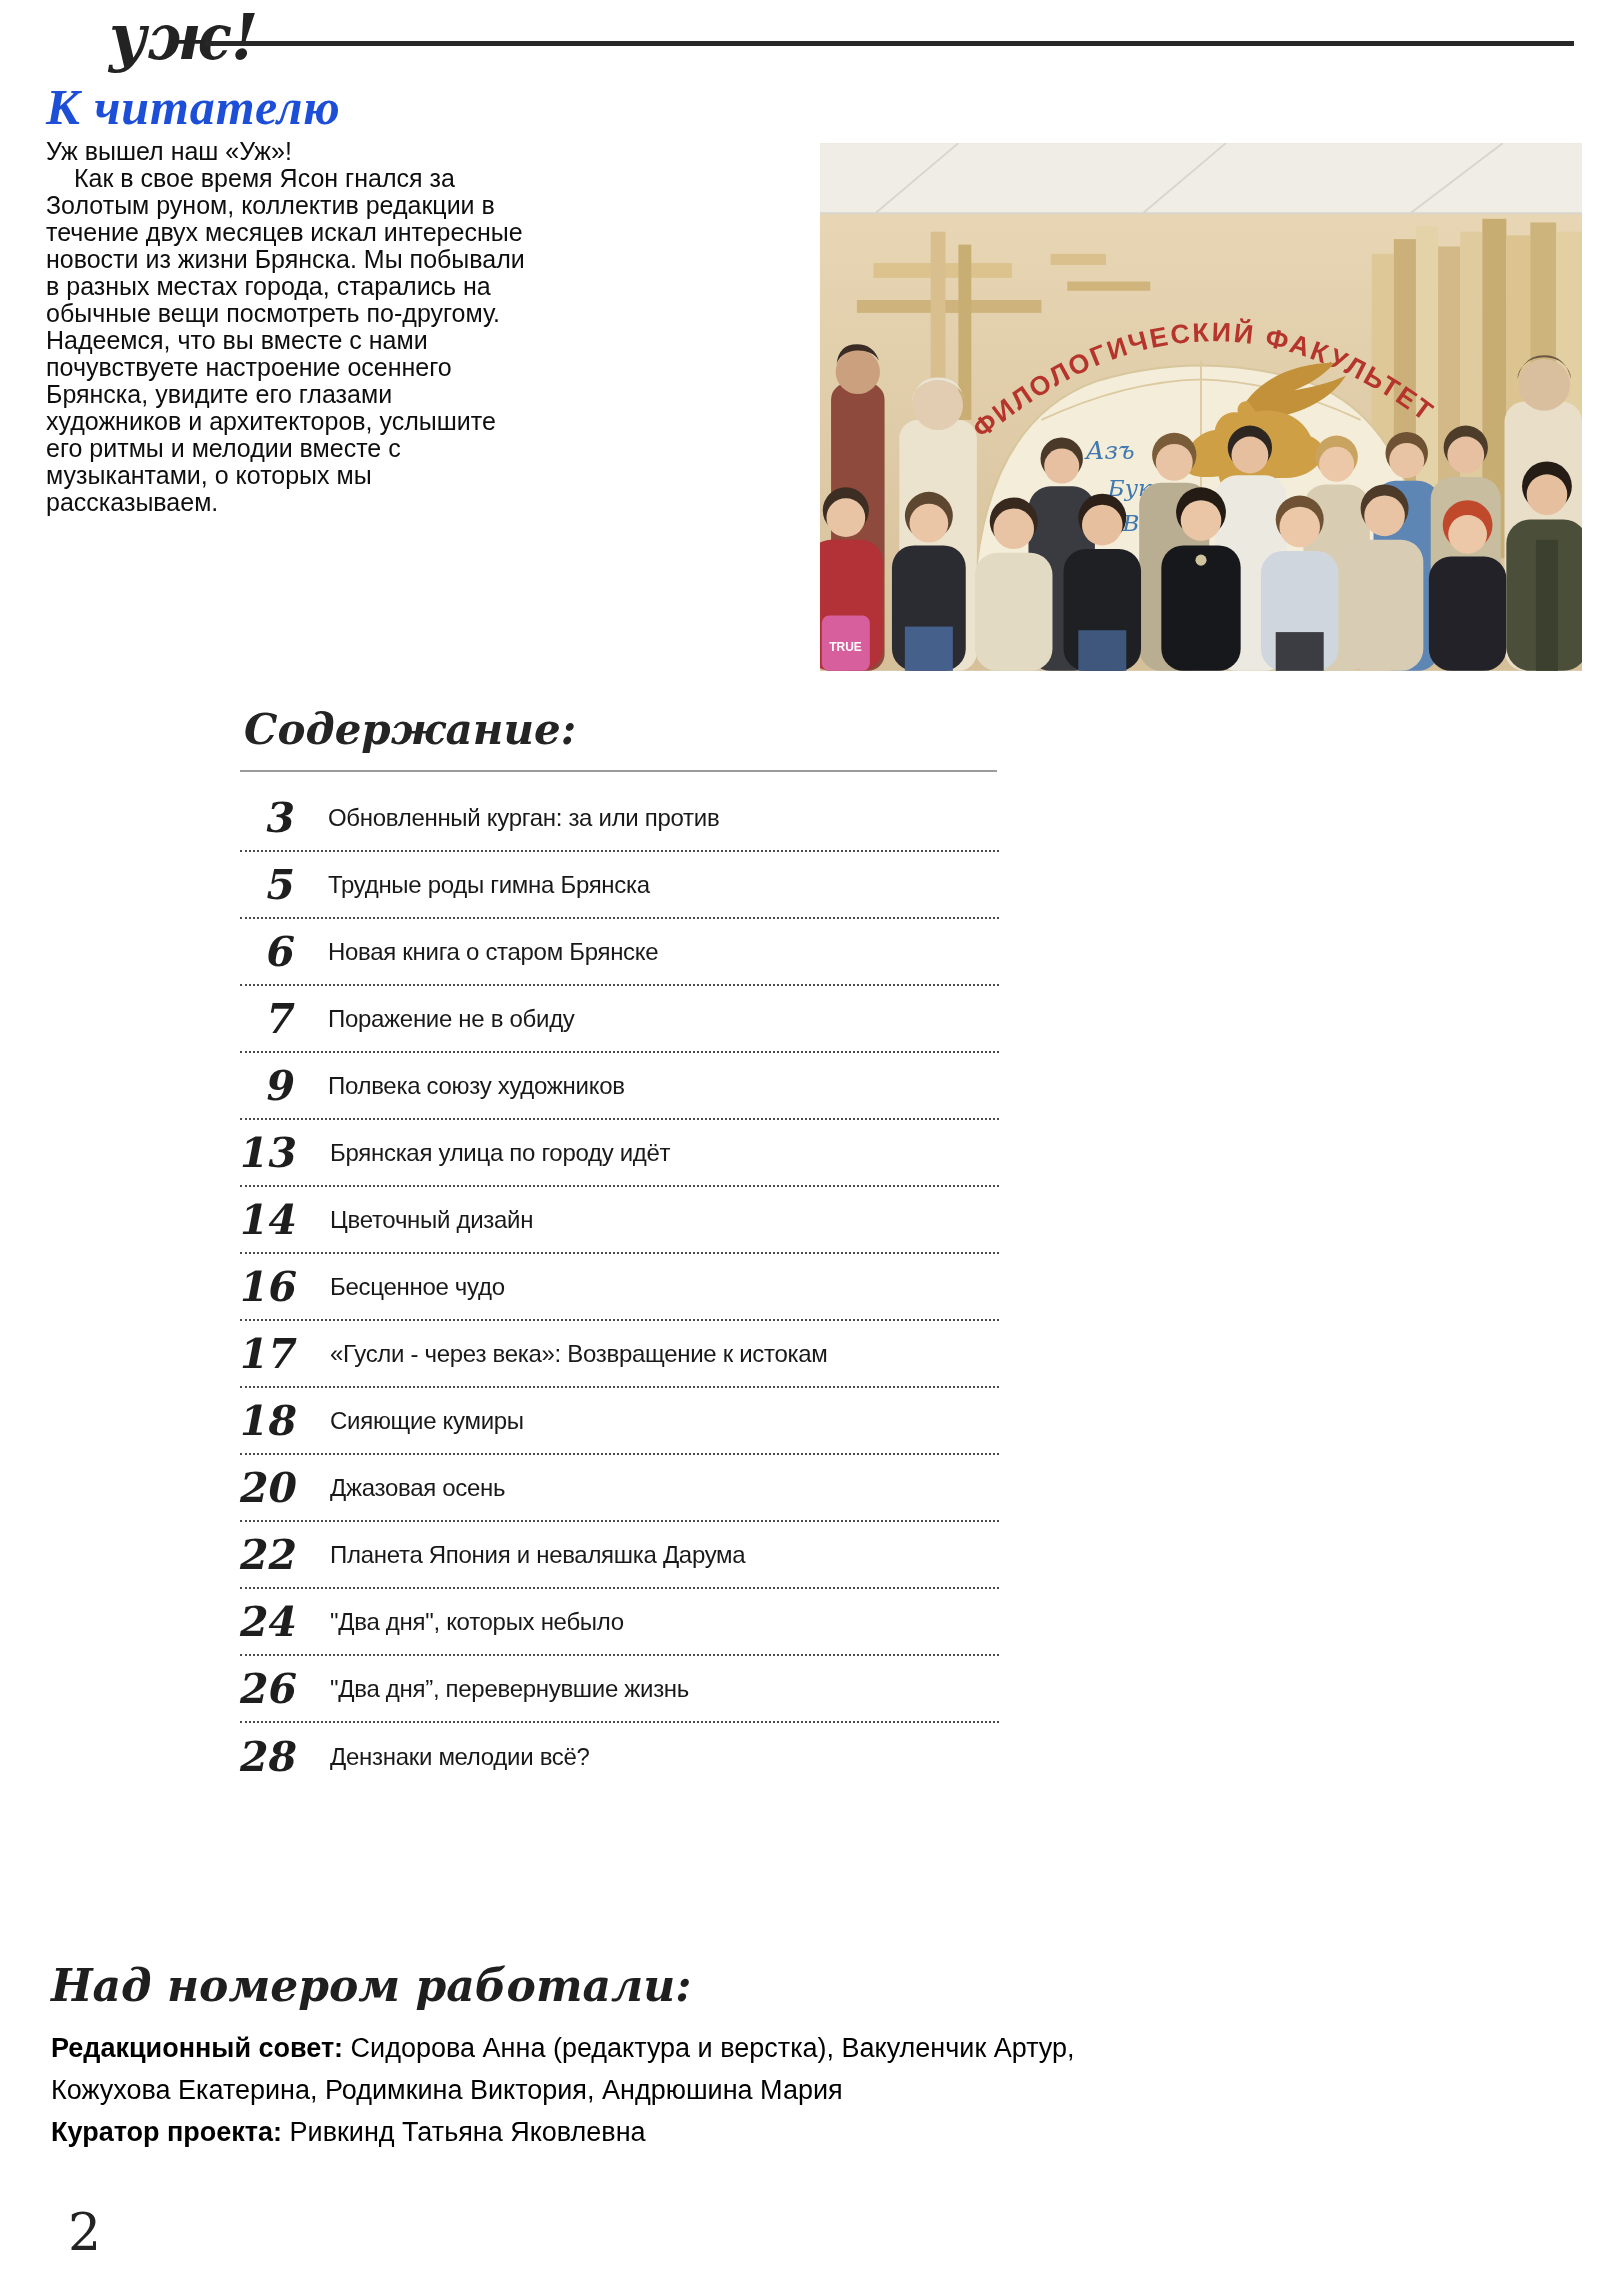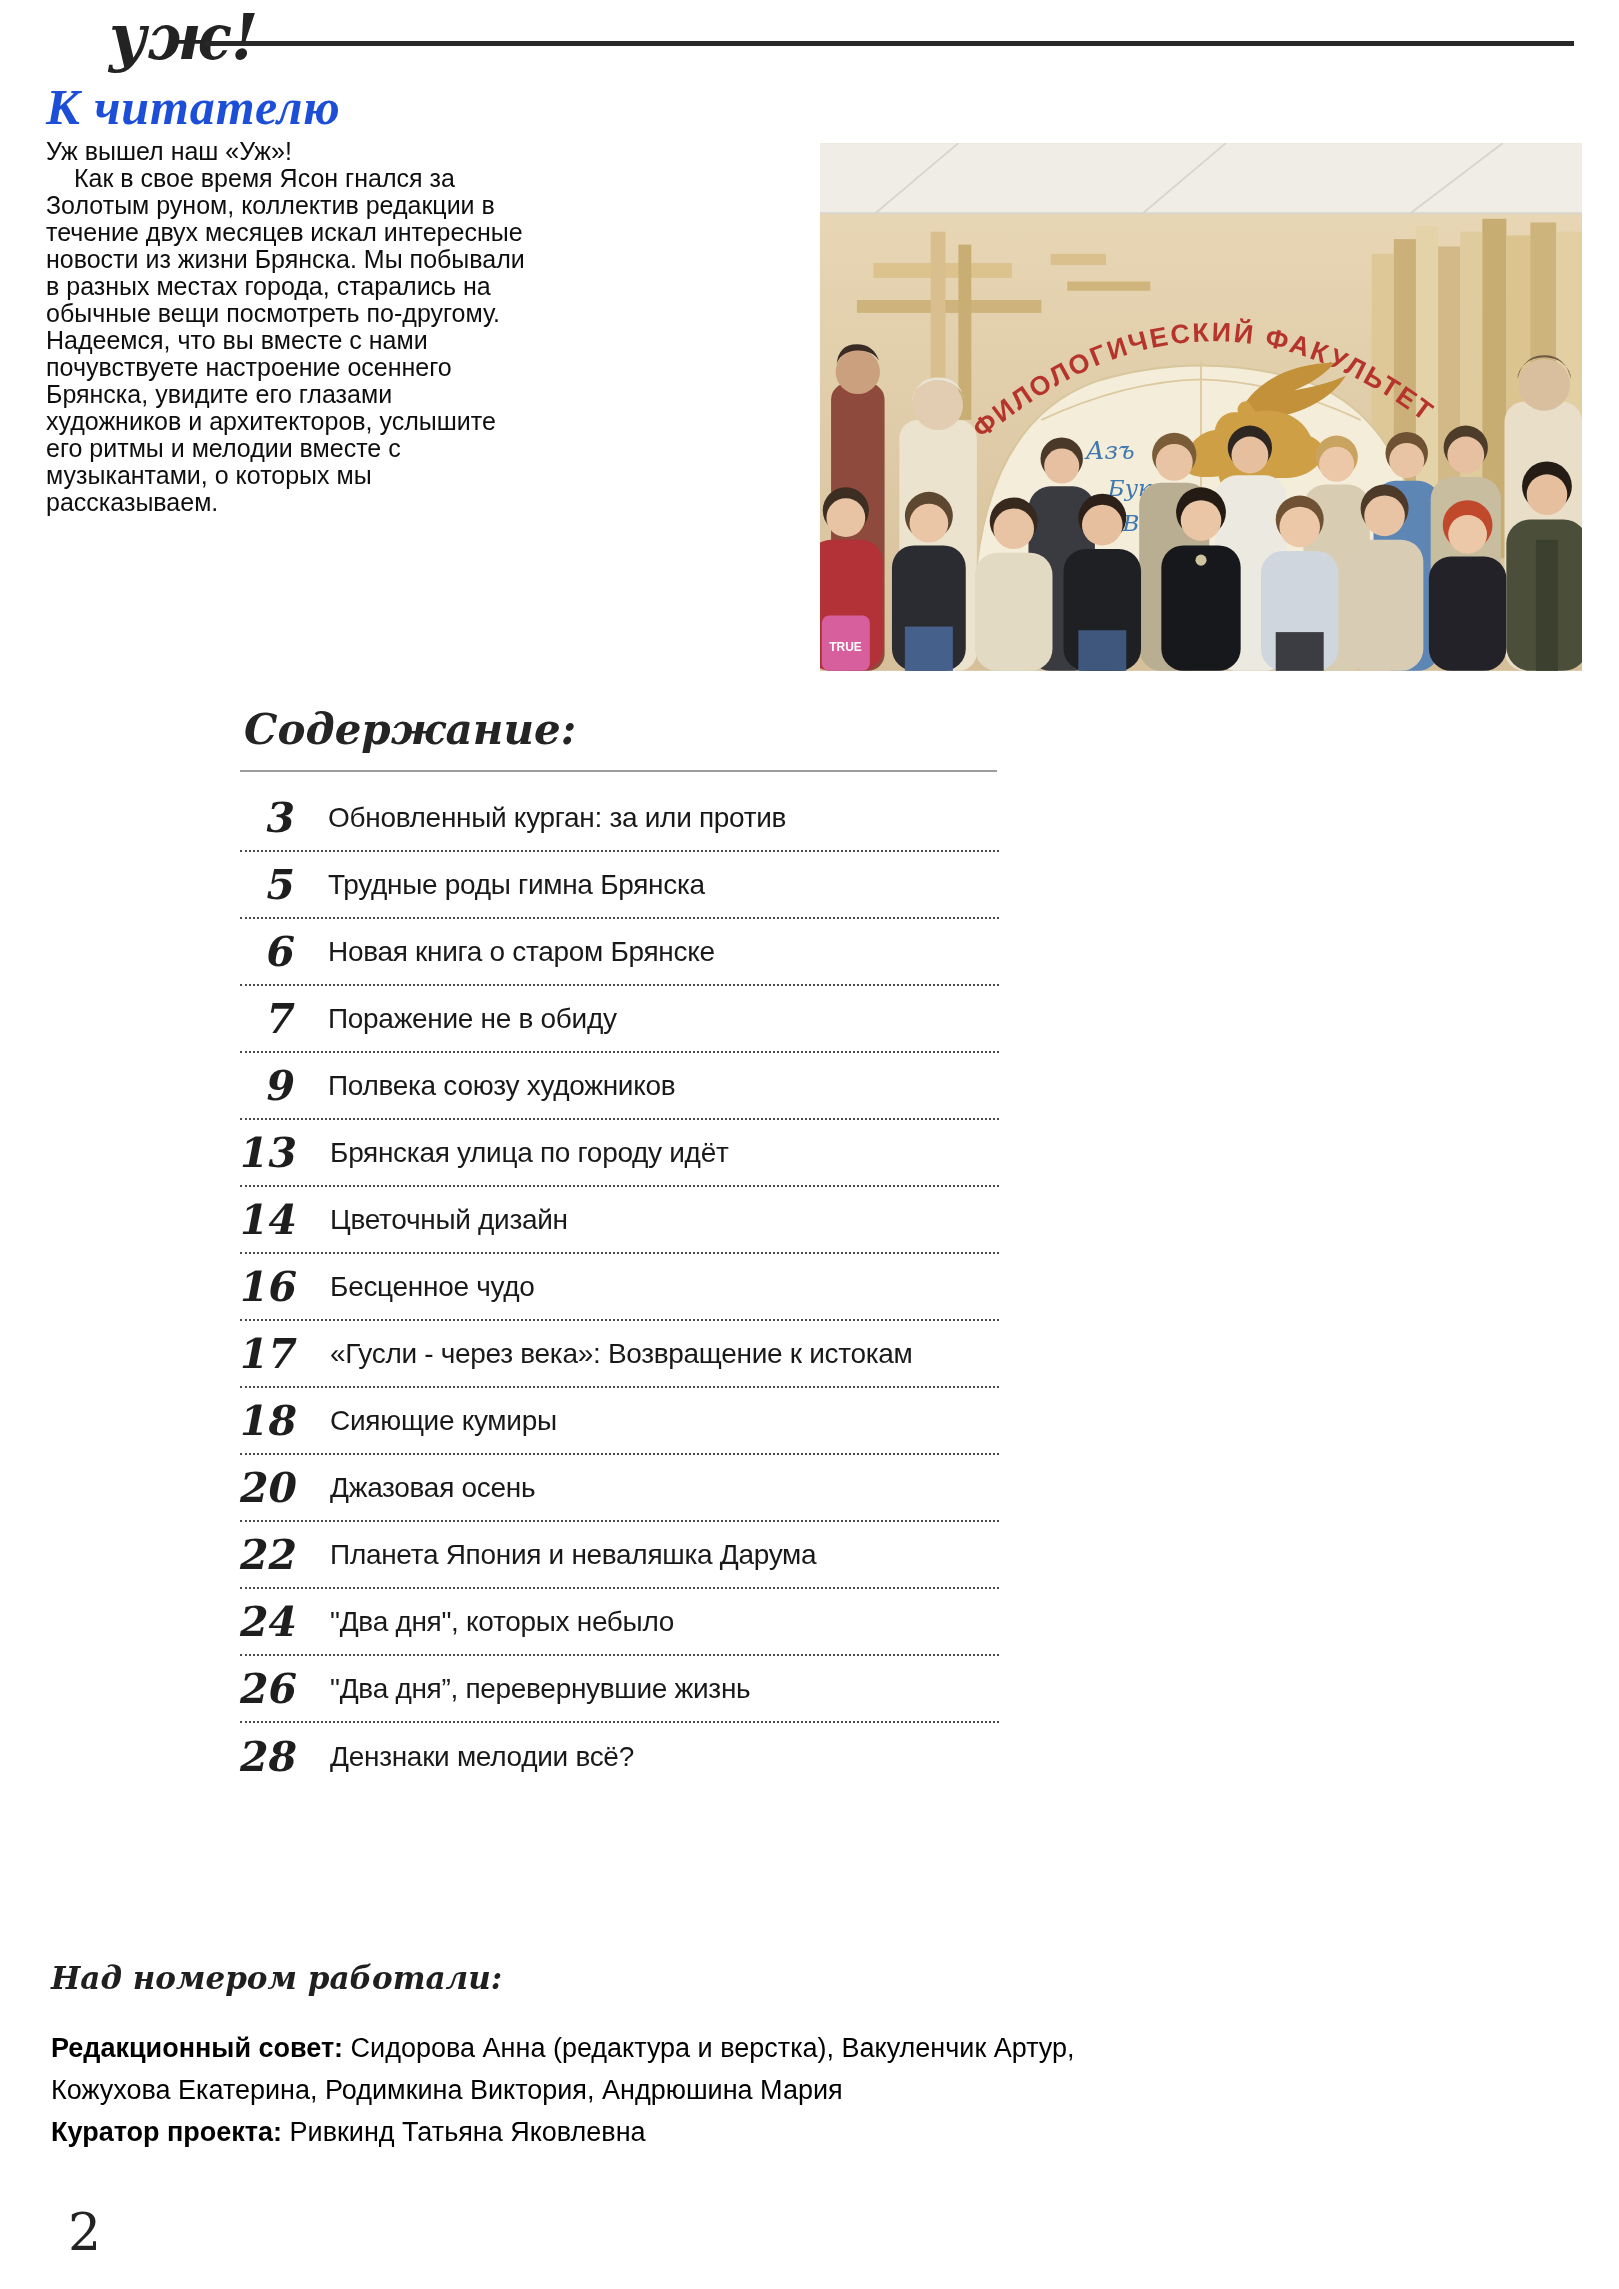--- a/index.html
+++ b/index.html
@@ -22,23 +22,23 @@
   .photo-frame svg { display:block; width:100%; height:100%; }
 
   .toc-heading { position:absolute; left:244px; top:705px; font-size:42px; color:#242424; }
   .toc-rule { position:absolute; left:240px; top:770px; width:757px; height:1.8px; background:#9c9c9c; }
 
   .toc-list { position:absolute; left:240px; top:785px; width:759px; }
   .toc-row { display:flex; align-items:center; height:67px; border-bottom:2.8px dotted #4a4a4a; }
   .toc-row:last-child { border-bottom:none; }
   .toc-num { font-family:"DejaVu Serif", serif; font-style:italic; font-weight:bold;
              font-size:41px; flex:0 0 55px; text-align:right; color:#1e1e1e; }
-  .toc-title { margin-left:33px; font-size:28px; letter-spacing:-0.3px; white-space:nowrap; color:#191919; }
-
-  .credits-heading { position:absolute; left:51px; top:1960px; font-size:31px; color:#1f1f1f;text-align:center; }
+  .toc-title { margin-left:33px; font-size:24px; letter-spacing:-0.3px; white-space:nowrap; color:#191919; }
+
+  .credits-heading { position:absolute; left:51px; top:1960px; font-size:44px; color:#1f1f1f;text-align:center; }
   .credits { position:absolute; left:51px; top:2027px; width:1034px; font-size:27px; line-height:42px; color:#000; }
   .credits b { font-weight:bold; }
 
   .page-num { position:absolute; left:68px; top:2202px; font-family:"DejaVu Serif", serif; font-size:52px; color:#232323; }
 </style>
 </head>
 <body>
 
 <div class="logo serif-it">уж!</div>
 <div class="logo-line"></div>

